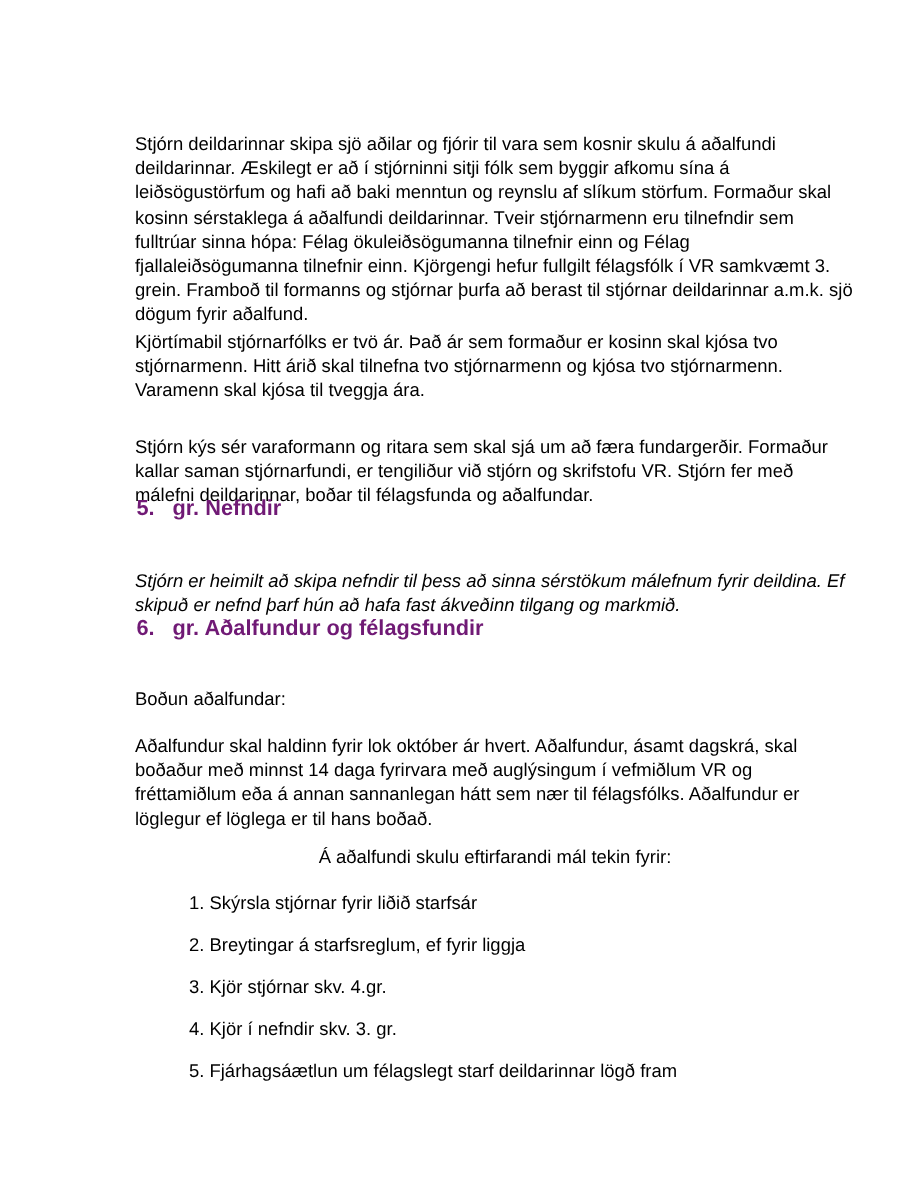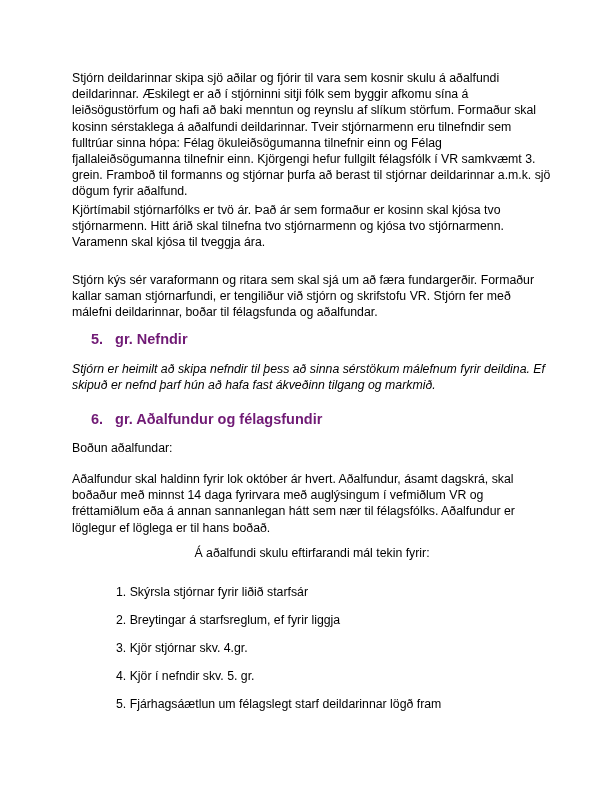--- a/index.html
+++ b/index.html
@@ -1,22 +1,22 @@
 <!DOCTYPE html>
 <html><head>
 <meta charset="utf-8">
 <style>
   html, body { margin:0; padding:0; background:#ffffff; }
   body { width:612px; height:792px; position:relative; overflow:hidden;
          font-family:"Liberation Sans", sans-serif; color:#000; }
   p { margin:0; font-size:12.3px; line-height:16.2px; }
-  .para { position:absolute; left:72px; width:480px; font-size:12.3px; line-height:16.2px; margin:0; }
+  .para { position:absolute; left:72px; width:480px; font-size:12.3px; line-height:16.2px; margin:18px; }
   .heading { position:absolute; left:91px; font-size:14.5px; font-weight:bold; color:#701a75; margin:0; }
   .heading .num { display:inline-block; width:20px; }
-  .li { position:absolute; left:108px; font-size:12.3px; line-height:16px; margin:8px; }
+  .li { position:absolute; left:108px; font-size:12.3px; line-height:16px; margin:18px; }
 </style>
 </head>
 <body>
 
 <p class="para" style="top:70px;">Stjórn deildarinnar skipa sjö aðilar og fjórir til vara sem kosnir skulu á aðalfundi deildarinnar. Æskilegt er að í stjórninni sitji fólk sem byggir afkomu sína á leiðsögustörfum og hafi að baki menntun og reynslu af slíkum störfum. Formaður skal kosinn sérstaklega á aðalfundi deildarinnar. Tveir stjórnarmenn eru tilnefndir sem fulltrúar sinna hópa: Félag ökuleiðsögumanna tilnefnir einn og Félag fjallaleiðsögumanna tilnefnir einn. Kjörgengi hefur fullgilt félagsfólk í VR samkvæmt 3. grein. Framboð til formanns og stjórnar þurfa að berast til stjórnar deildarinnar a.m.k. sjö dögum fyrir aðalfund.</p>
 <p class="para" style="top:202px;">Kjörtímabil stjórnarfólks er tvö ár. Það ár sem formaður er kosinn skal kjósa tvo stjórnarmenn. Hitt árið skal tilnefna tvo stjórnarmenn og kjósa tvo stjórnarmenn. Varamenn skal kjósa til tveggja ára.</p>
 <p class="para" style="top:272px;">Stjórn kýs sér varaformann og ritara sem skal sjá um að færa fundargerðir. Formaður kallar saman stjórnarfundi, er tengiliður við stjórn og skrifstofu VR. Stjórn fer með málefni deildarinnar, boðar til félagsfunda og aðalfundar.</p>
 
 <h2 class="heading" style="top:331px;">
   <span class="num">5.</span>
@@ -28,14 +28,14 @@
   <span class="num">6.</span>
   <span>gr. Aðalfundur og félagsfundir</span>
 </h2>
 <p class="para" style="top:440px;">Boðun aðalfundar:</p>
 <p class="para" style="top:471px;">Aðalfundur skal haldinn fyrir lok október ár hvert. Aðalfundur, ásamt dagskrá, skal boðaður með minnst 14 daga fyrirvara með auglýsingum í vefmiðlum VR og fréttamiðlum eða á annan sannanlegan hátt sem nær til félagsfólks. Aðalfundur er löglegur ef löglega er til hans boðað.</p>
 <p class="para" style="top:545px;text-align:center;">Á aðalfundi skulu eftirfarandi mál tekin fyrir:</p>
 
 <p class="li" style="top:576px;">1. Skýrsla stjórnar fyrir liðið starfsár</p>
 <p class="li" style="top:604px;">2. Breytingar á starfsreglum, ef fyrir liggja</p>
 <p class="li" style="top:632px;text-align:right;">3. Kjör stjórnar skv. 4.gr.</p>
-<p class="li" style="top:660px;">4. Kjör í nefndir skv. 5. gr.</p>
+<p class="li" style="top:660px;">4. Kjör í nefndir skv. 3. gr.</p>
 <p class="li" style="top:688px;">5. Fjárhagsáætlun um félagslegt starf deildarinnar lögð fram</p>
 
 </body></html>

